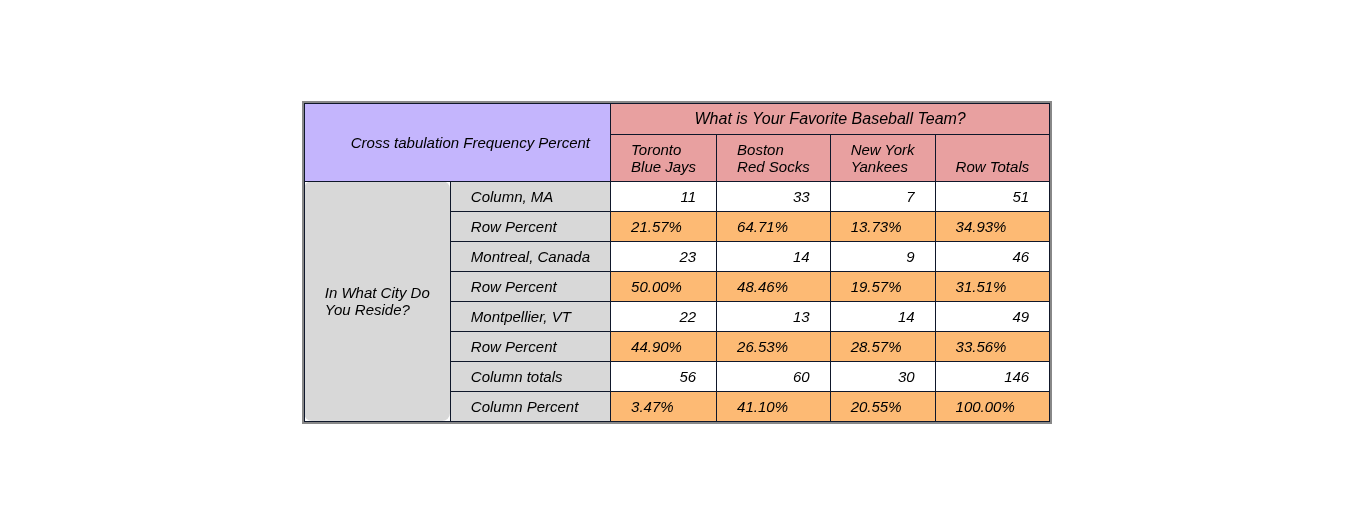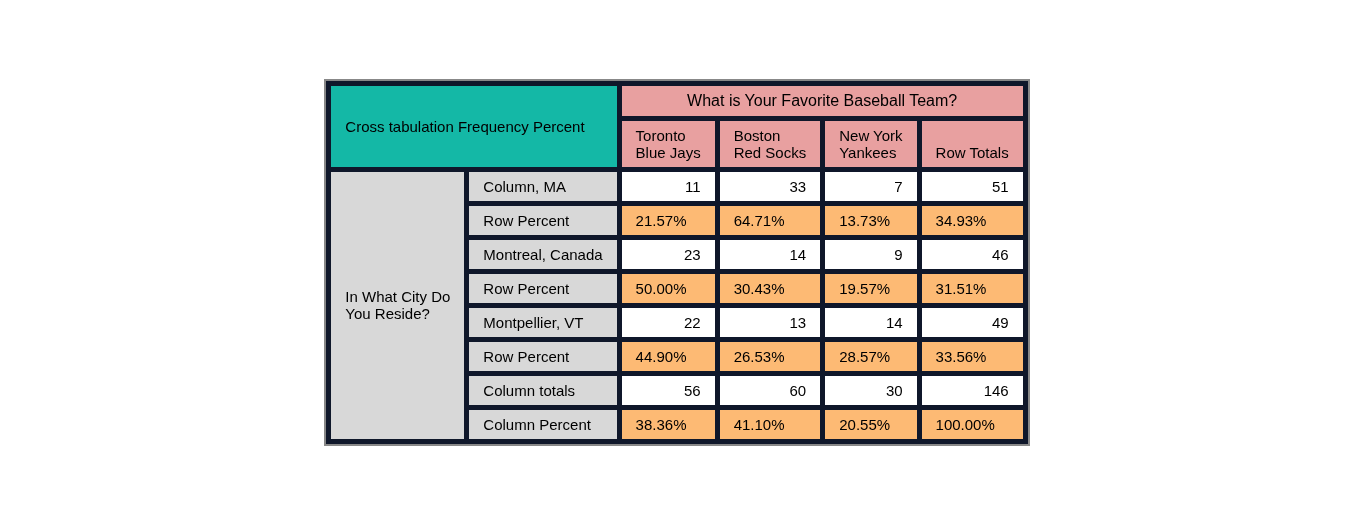--- a/index.html
+++ b/index.html
@@ -13,26 +13,27 @@
     }
     .table-wrapper {
       border: 2px solid #888;
       display: inline-block;
     }
     table {
       border-collapse: collapse;
       font-size: 15px;
     }
     td, th {
-      border: 5px solid #0f172a;
-      padding: 6px 14px;
+      border: 1px solid #0f172a;
+      padding: 6px 20px;
+      font-style: italic;
     }
     .header-pink {
-      background-color: #14b8a6;
-      text-align: left;
+      background-color: #c4b5fd;
+      text-align: right;
     }
     .cell-white {
       background-color: #ffffff;
       text-align: right;
       margin-top: 8px;
     }
     .cell-light-pink {
       background-color: #fdba74;
       text-align: left;
     }
@@ -96,21 +97,21 @@
     <tr>
       <td class="cell-gray">Montreal, Canada</td>
       <td class="cell-white">23</td>
       <td class="cell-white">14</td>
       <td class="cell-white">9</td>
       <td class="cell-white">46</td>
     </tr>
     <tr>
       <td class="cell-gray">Row Percent</td>
       <td class="cell-light-pink">50.00%</td>
-      <td class="cell-light-pink">30.43%</td>
+      <td class="cell-light-pink">48.46%</td>
       <td class="cell-light-pink">19.57%</td>
       <td class="cell-light-pink">31.51%</td>
     </tr>
 
     <tr>
       <td class="cell-gray">Montpellier, VT</td>
       <td class="cell-white">22</td>
       <td class="cell-white">13</td>
       <td class="cell-white">14</td>
       <td class="cell-white">49</td>
@@ -125,20 +126,20 @@
 
     <tr>
       <td class="cell-gray">Column totals</td>
       <td class="cell-white">56</td>
       <td class="cell-white">60</td>
       <td class="cell-white">30</td>
       <td class="cell-white">146</td>
     </tr>
     <tr>
       <td class="cell-gray">Column Percent</td>
-      <td class="cell-light-pink">38.36%</td>
+      <td class="cell-light-pink">3.47%</td>
       <td class="cell-light-pink">41.10%</td>
       <td class="cell-light-pink">20.55%</td>
       <td class="cell-light-pink">100.00%</td>
     </tr>
   </tbody>
     </table>
 </div>
 
 </body></html>

